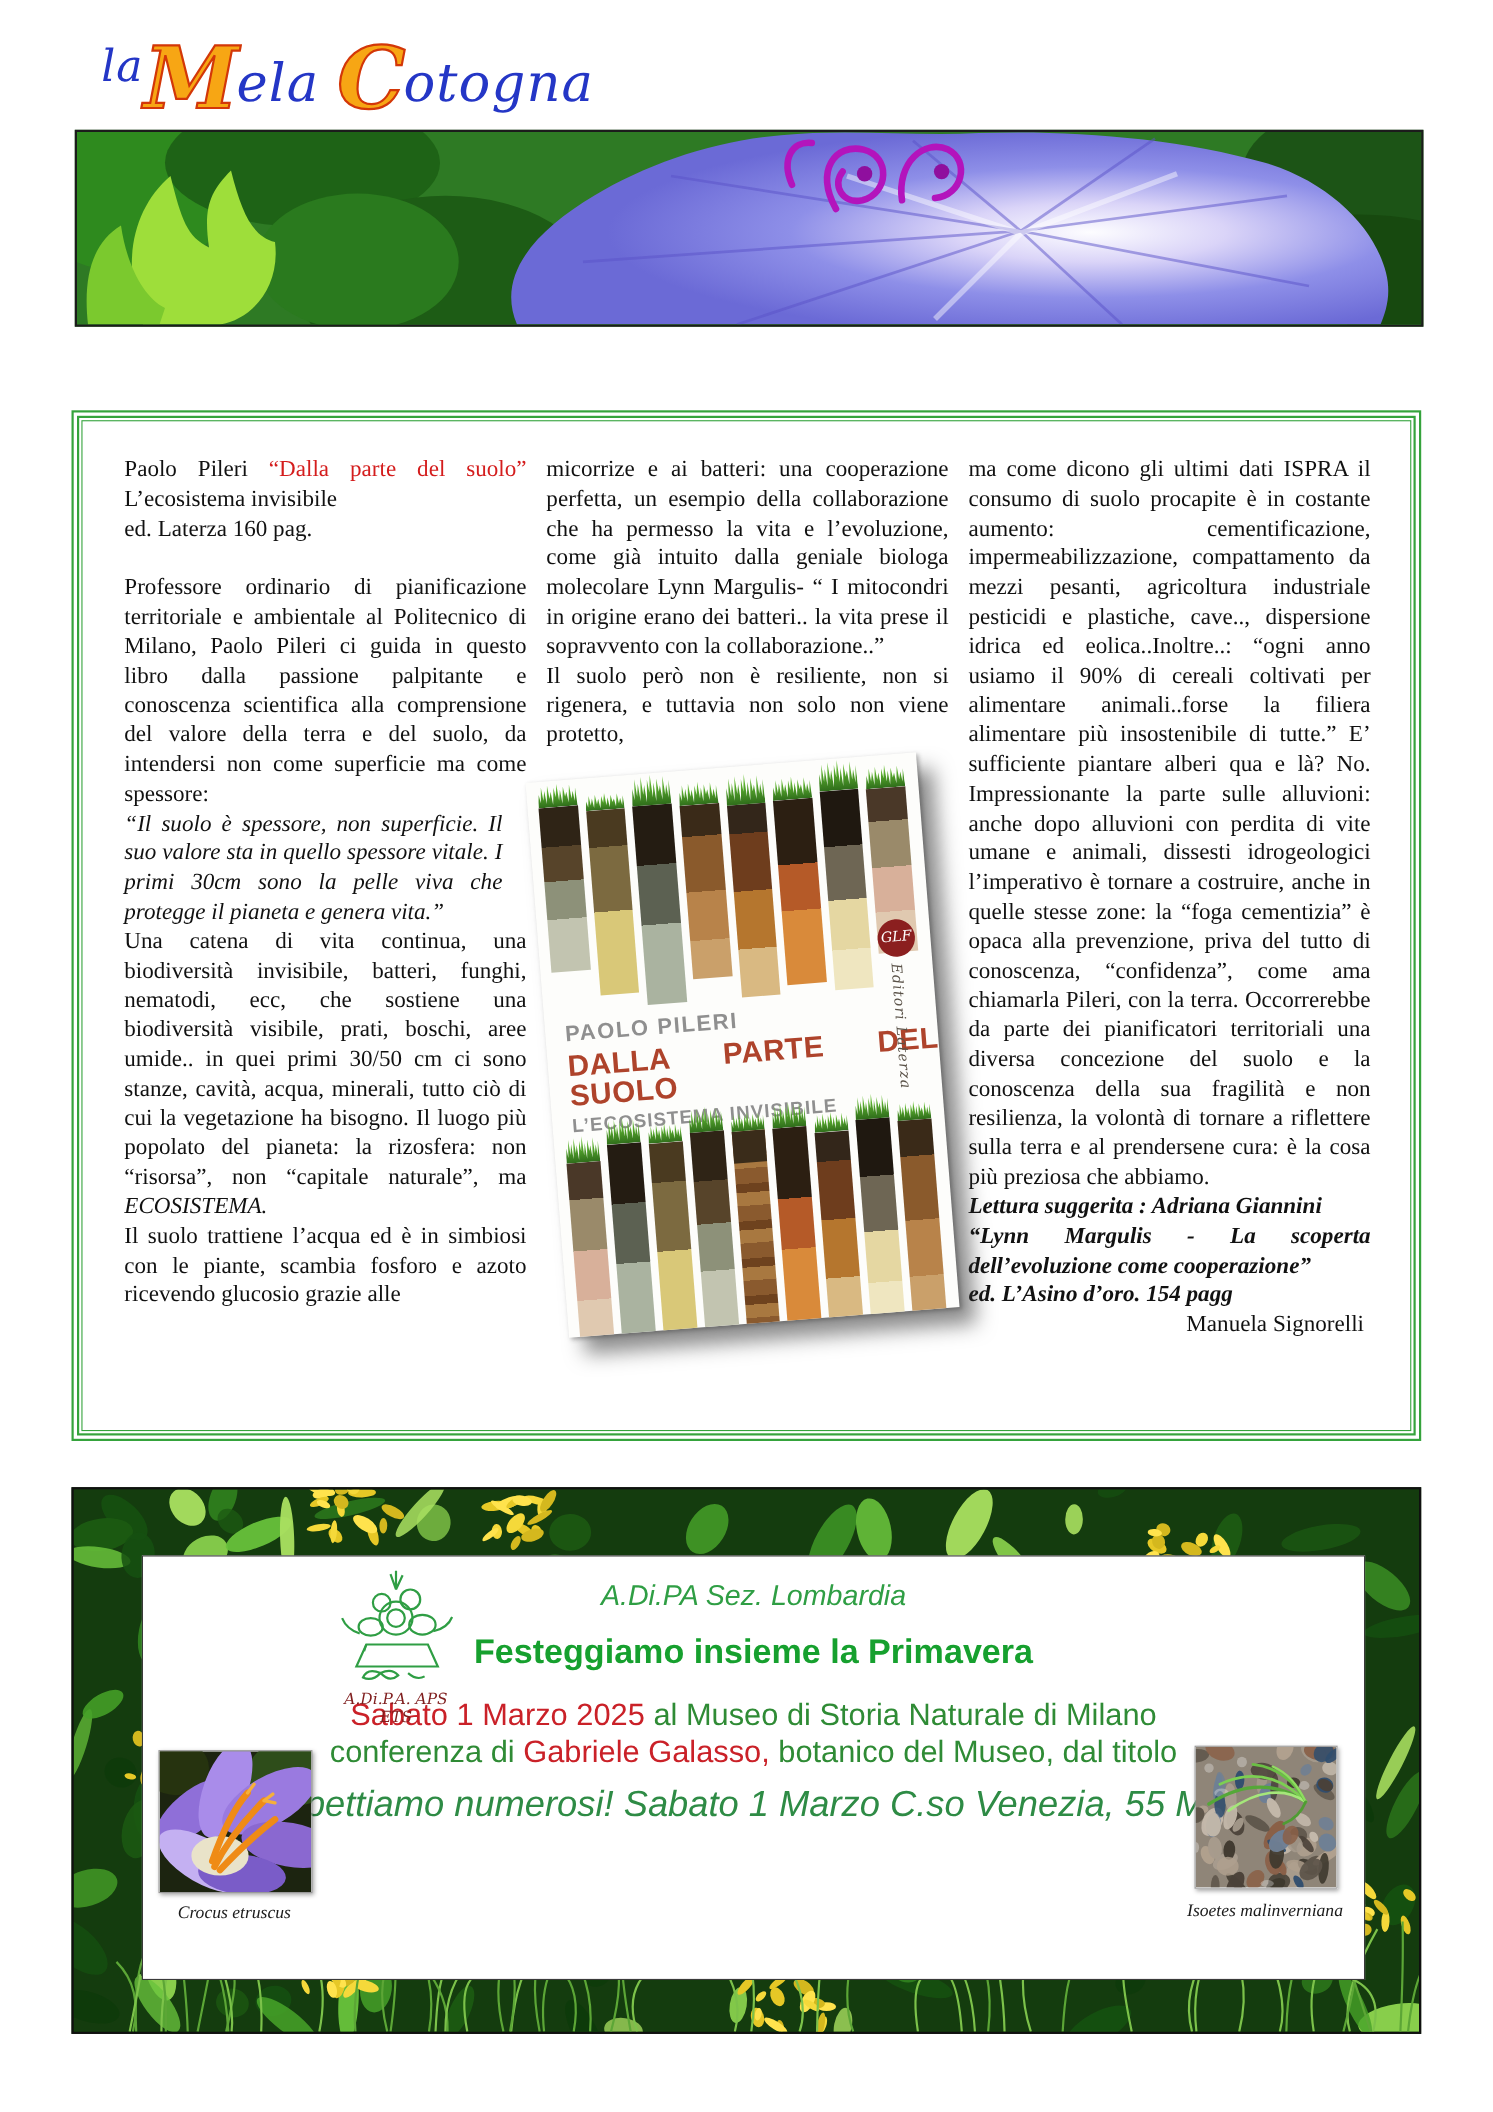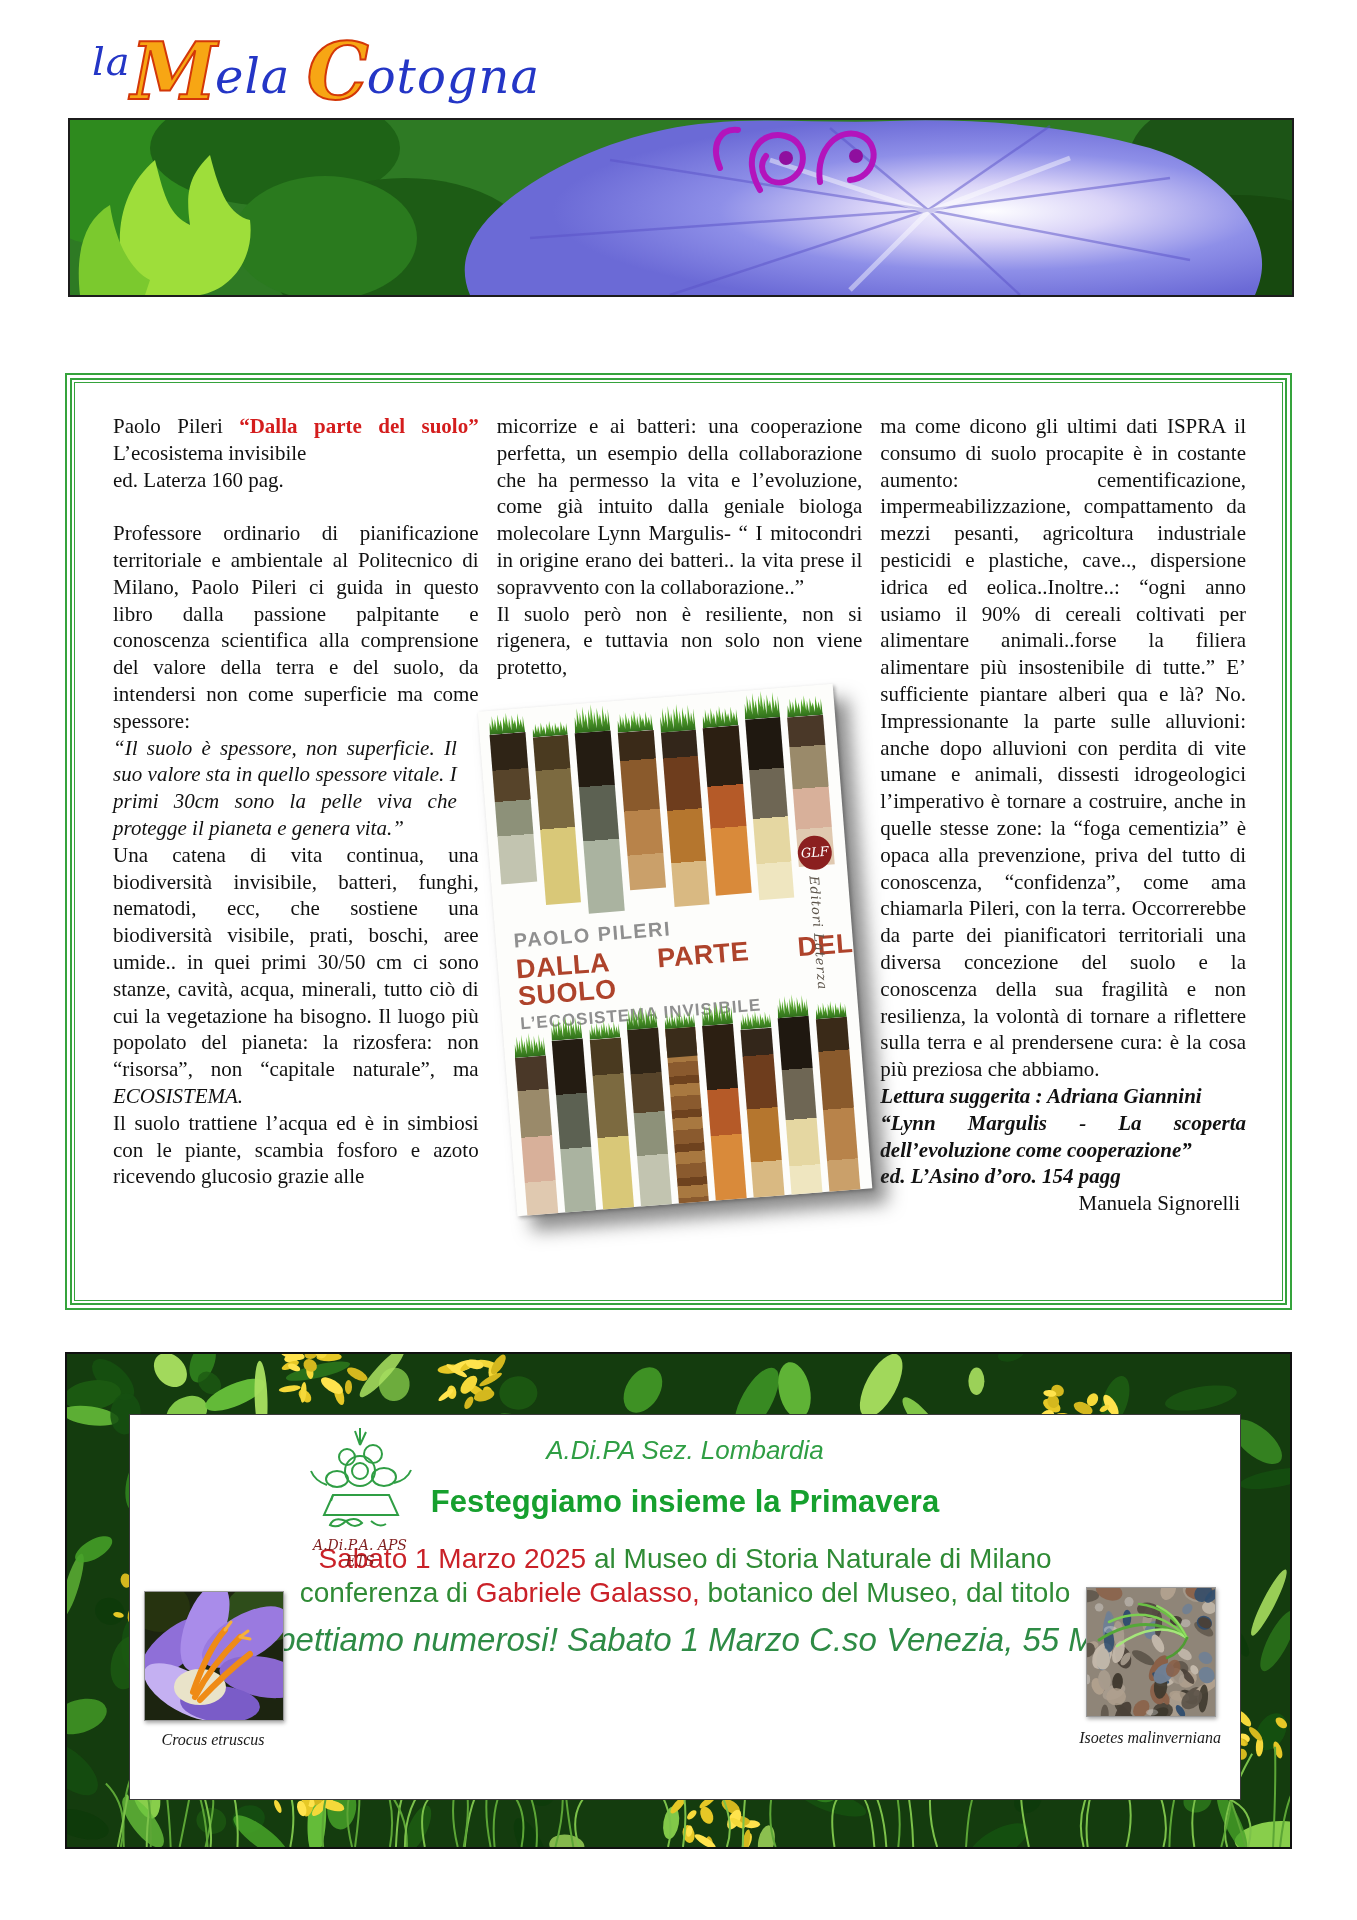--- a/index.html
+++ b/index.html
@@ -22,21 +22,21 @@
   
   .article-box{position:absolute;left:65px;top:373px;width:1227px;height:937px;box-sizing:border-box;
                border:2px solid #35a33c;padding:3px;}
   .article-mid{border:2px solid #35a33c;padding:2px;height:100%;box-sizing:border-box;}
   .article-inner{border:1px solid #35a33c;height:100%;box-sizing:border-box;
                  padding:30px 36px 16px 38px;overflow:hidden;}
   .cols{display:flex;gap:18px;height:100%;}
   .col{flex:1;min-width:0;font-size:21px;line-height:26.8px;text-align:justify;}
   .col p{margin:0;}
   .head-line1{text-align:justify;text-align-last:justify;}
-  .red-b{color:#d41d1d;font-weight:bold;}
+  .red-b{color:#d41d1d;font-weight:normal;}
   .gap-line{height:26.8px;}
   .quote-block{font-style:italic;width:94%;}
   .sugg{font-weight:bold;font-style:italic;}
   .signature{text-align:right;padding-right:6px;}
 
   
   .book-wrap{margin-top:16px;margin-left:0px;}
   .book{position:relative;width:356px;height:506px;background:#fdfdfb;
         transform:rotate(-4.5deg);transform-origin:50% 50%;
         box-shadow:14px 16px 18px rgba(45,45,45,.55), 2px 2px 4px rgba(60,60,60,.4);

